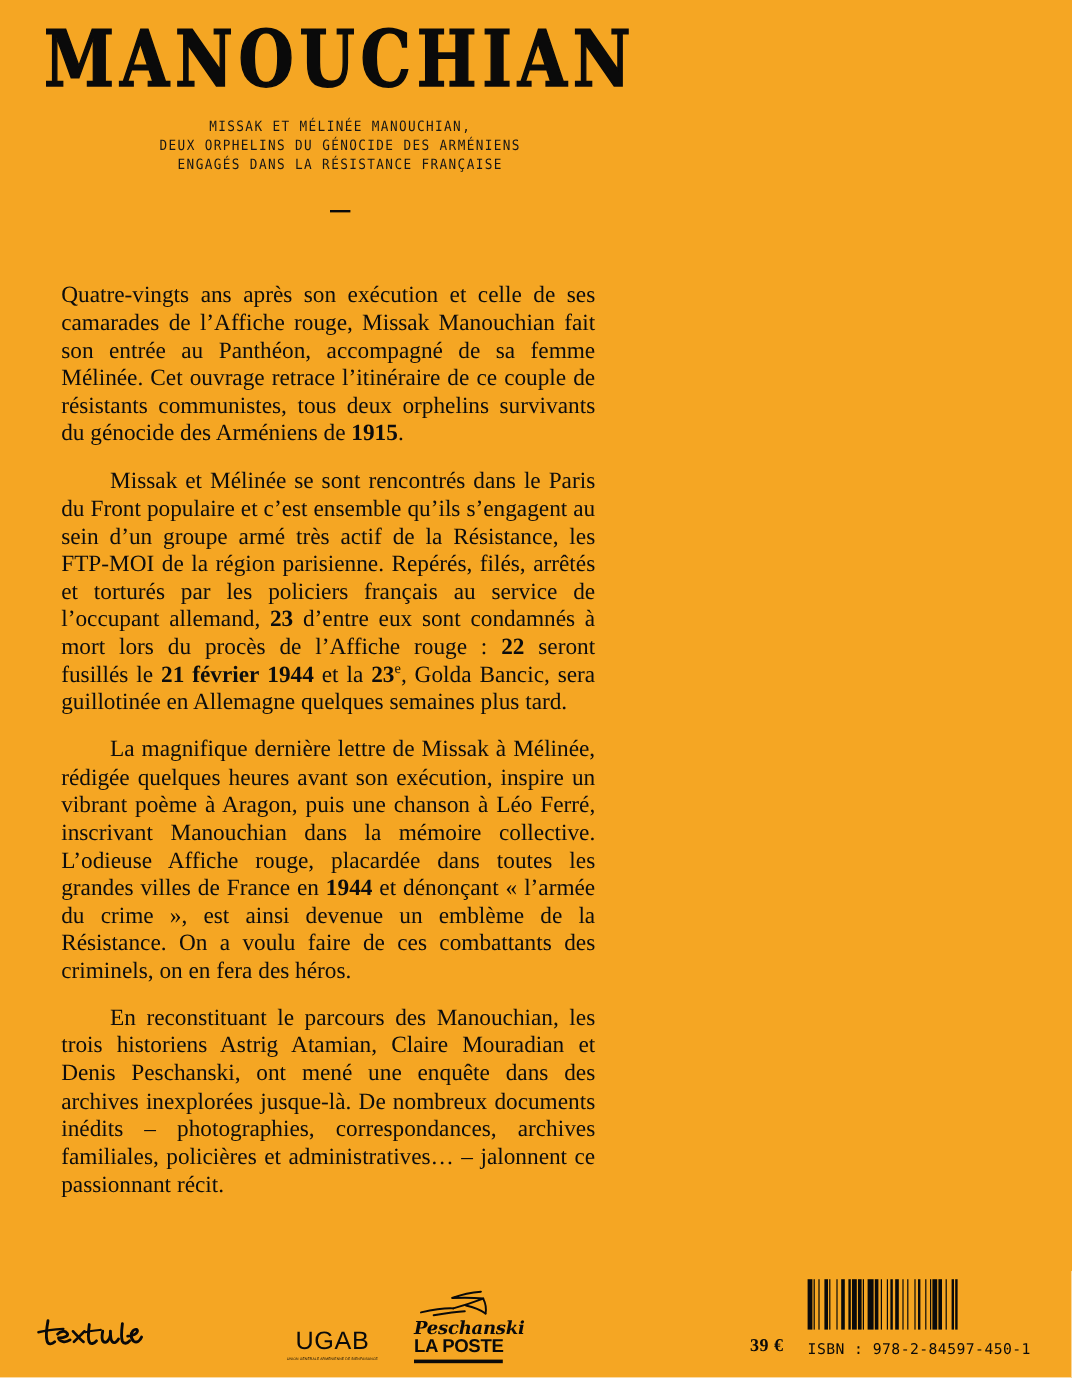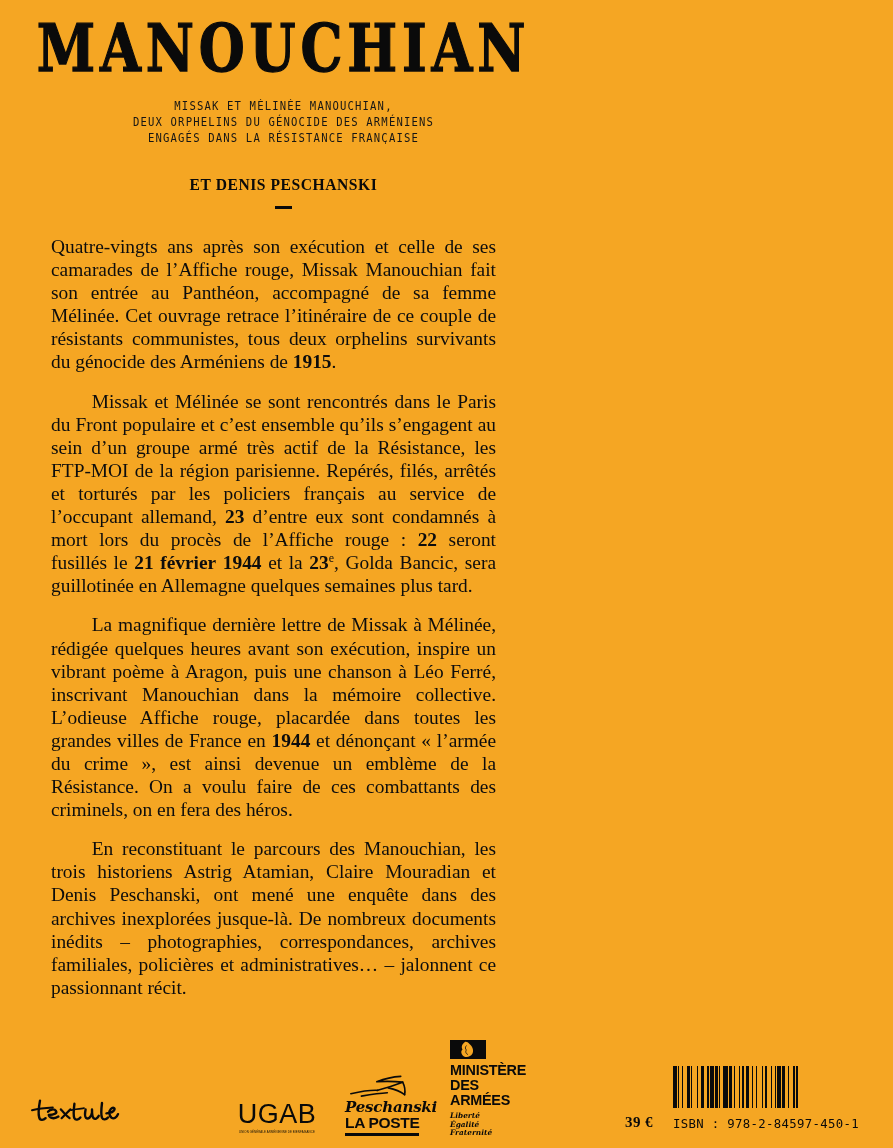--- a/index.html
+++ b/index.html
@@ -123,21 +123,21 @@
   
   .logo-ugab {
     position: absolute;
     left: 236px;
     bottom: 14px;
     width: 82px;
     text-align: center;
   }
   .ugab-word {
     font-family: "Liberation Sans", "DejaVu Sans", sans-serif;
-    font-size: 27px;
+    font-size: 21px;
     font-weight: 400;
     letter-spacing: 0.5px;
     line-height: 1;
     color: #0a0a0a;
   }
   .ugab-sub {
     margin-top: 3px;
     font-family: "Liberation Sans", "DejaVu Sans", sans-serif;
     font-size: 2.9px;
     letter-spacing: 0.12px;
@@ -257,21 +257,20 @@
   <div class="title-block">
     <h1 class="book-title">MANOUCHIAN</h1>
 
     <div class="subtitle">
       <div>MISSAK ET MÉLINÉE MANOUCHIAN,</div>
       <div>DEUX ORPHELINS DU GÉNOCIDE DES ARMÉNIENS</div>
       <div>ENGAGÉS DANS LA RÉSISTANCE FRANÇAISE</div>
     </div>
 
     <div class="authors">
-      <div>ET DENIS PESCHANSKI</div>
     </div>
 
     <div class="rule-dash"></div>
   </div>
 
   <div class="blurb">
     <p>Quatre-vingts ans après son exécution et celle de ses camarades de l’Affiche rouge, Missak Manouchian fait son entrée au Panthéon, accompagné de sa femme Mélinée. Cet ouvrage retrace l’itinéraire de ce couple de résistants communistes, tous deux orphelins survivants du génocide des Arméniens de <b>1915</b>.</p>
     <p>Missak et Mélinée se sont rencontrés dans le Paris du Front populaire et c’est ensemble qu’ils s’engagent au sein d’un groupe armé très actif de la Résistance, les FTP-MOI de la région parisienne. Repérés, filés, arrêtés et torturés par les policiers français au service de l’occupant allemand, <b>23</b> d’entre eux sont condamnés à mort lors du procès de l’Affiche rouge : <b>22</b> seront fusillés le <b>21 février</b> <b>1944</b> et la <b>23</b><sup>e</sup>, Golda Bancic, sera guillotinée en Allemagne quelques semaines plus tard.</p>
     <p>La magnifique dernière lettre de Missak à Mélinée, rédigée quelques heures avant son exécution, inspire un vibrant poème à Aragon, puis une chanson à Léo Ferré, inscrivant Manouchian dans la mémoire collective. L’odieuse Affiche rouge, placardée dans toutes les grandes villes de France en <b>1944</b> et dénonçant « l’armée du crime », est ainsi devenue un emblème de la Résistance. On a voulu faire de ces combattants des criminels, on en fera des héros.</p>
     <p>En reconstituant le parcours des Manouchian, les trois historiens Astrig Atamian, Claire Mouradian et Denis Peschanski, ont mené une enquête dans des archives inexplorées jusque-là. De nombreux documents inédits – photographies, correspondances, archives familiales, policières et administratives… – jalonnent ce passionnant récit.</p>
@@ -309,34 +308,20 @@
           <path d="M120 44 C112 38, 100 33, 86 30"></path>
           <path d="M8 42 C26 38, 46 34, 64 35"></path>
           <path d="M30 47 C48 44, 66 41, 84 40"></path>
         </g>
       </svg>
       <div class="laposte-fondation">Peschanski</div>
       <div class="laposte-word">LA POSTE</div>
       <div class="laposte-bar"></div>
     </div>
 
-    <div class="logo-ministere">
-      <svg class="min-marianne" viewBox="0 0 72 38" aria-hidden="true">
-        <rect x="0" y="0" width="72" height="38" fill="#0a0a0a"></rect>
-        <path d="M30 4 C24 8, 22 14, 25 19 C21 22, 22 29, 28 33 C34 36, 42 33, 45 27 C48 21, 45 13, 39 8 C36 5, 33 3, 30 4 Z" fill="#F5A623"></path>
-        <path d="M33 11 C30 14, 30 18, 33 20 C30 23, 32 28, 36 29" fill="none" stroke="#0a0a0a" stroke-width="1.6"></path>
-      </svg>
-      <div class="min-title">MINISTÈRE</div>
-      <div class="min-title">DES ARMÉES</div>
-      <div class="min-motto">
-        <div>Liberté</div>
-        <div>Égalité</div>
-        <div>Fraternité</div>
-      </div>
-    </div>
 
     <div class="barcode">
         <i style="width: 3.84px;"></i>
         <i style="width: 1.28px; background: transparent;"></i>
         <i style="width: 1.28px;"></i>
         <i style="width: 2.56px; background: transparent;"></i>
         <i style="width: 1.28px;"></i>
         <i style="width: 3.84px; background: transparent;"></i>
         <i style="width: 2.56px;"></i>
         <i style="width: 1.28px; background: transparent;"></i>

